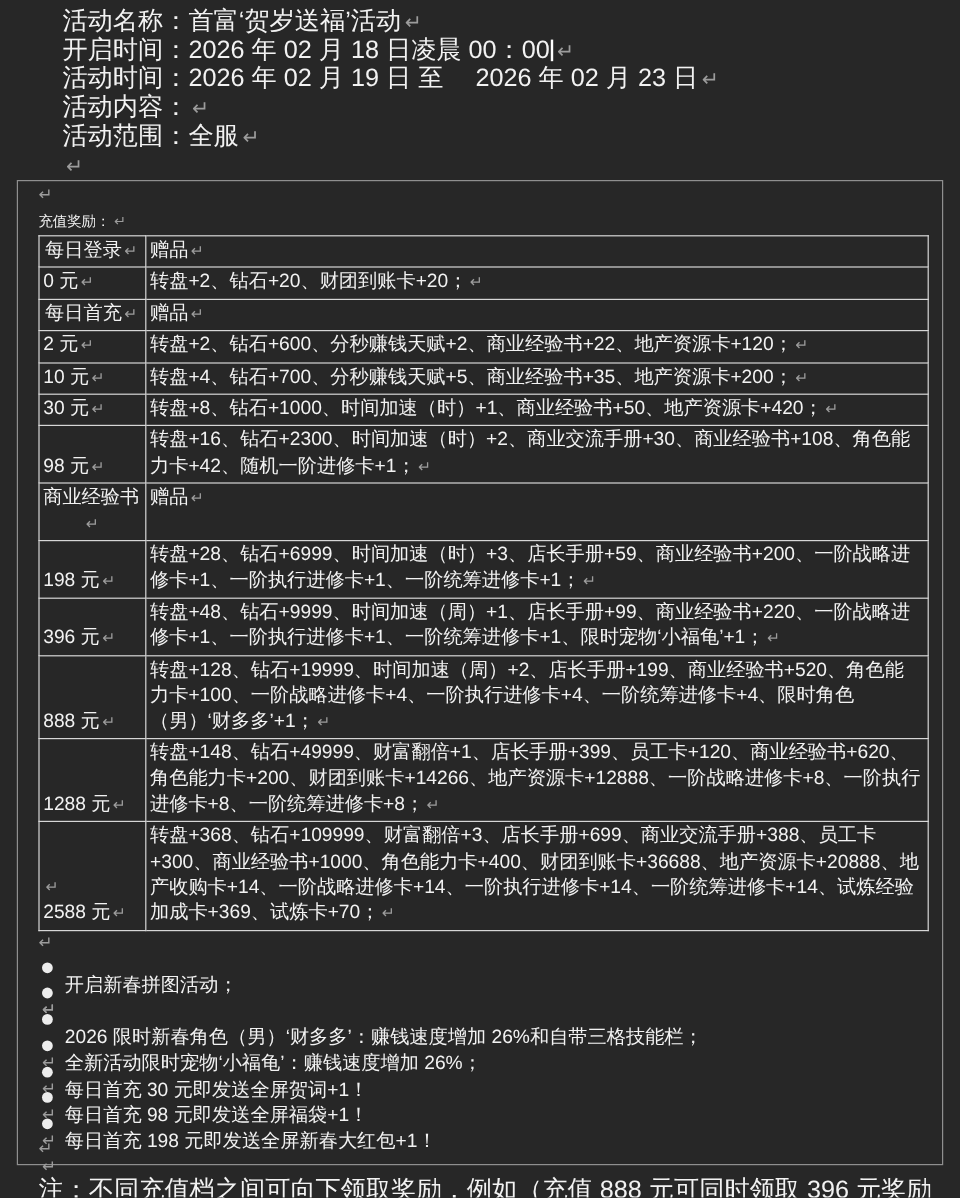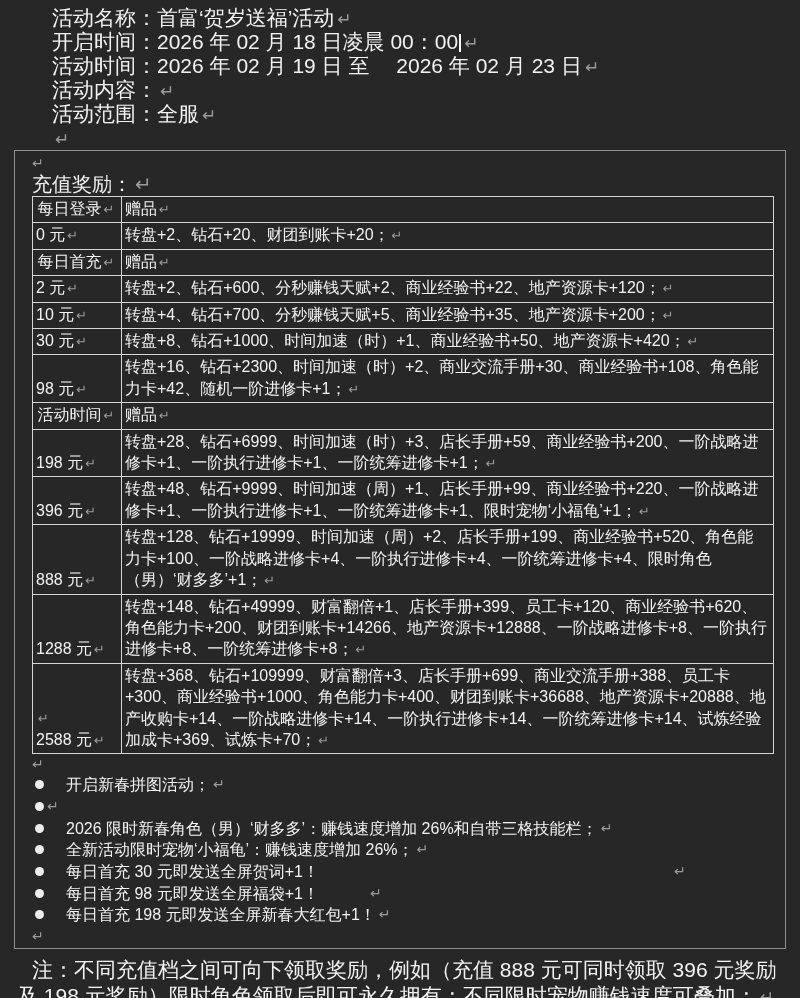--- a/index.html
+++ b/index.html
@@ -13,30 +13,30 @@
   .info{padding:6px 0 0 52px;font-size:21px;line-height:24px;}
   .info-line{height:24px;white-space:pre;}
   
   .mark{color:#9c9c9c;margin-left:3px;font-family:"DejaVu Sans",sans-serif;}
   .info .mark,.note .mark{font-size:17px;}
   .caret{display:inline-block;width:2px;height:18px;background:#ffffff;vertical-align:-3px;margin-left:1px;}
   
   .box{margin:0 14px 0 14px;border:1px solid #8f8f8f;padding:2px 12px 2px 17px;font-size:16px;}
   .mark-line{line-height:19px;font-size:16px;}
   .mark-line .mark{font-size:14px;margin-left:0;}
-  .section-line{line-height:22px;font-size:20px;}
+  .section-line{line-height:22px;font-size:12px;}
   
   table.rewards{border-collapse:collapse;table-layout:fixed;width:742px;margin-top:1px;padding-left:44px;}
   table.rewards td{border:1px solid #d6d6d6;font-size:16px;line-height:21.4px;padding:1px 5px 2px 3px;}
   td.lab{width:80px;vertical-align:bottom;}
   td.lab.center{text-align:center;}
   td.desc{vertical-align:top;padding-left:5px;}
   td .mark{font-size:13px;margin-left:2px;}
   
-  .bullet-row{display:flex;align-items:flex-start;line-height:21.7px;height:21.7px;}
+  .bullet-row{display:flex;align-items:flex-start;line-height:21.7px;height:21.7px;flex-direction:column;}
   .dot{width:9px;height:9px;border-radius:50%;background:#ededed;margin:6px 0 0 3px;flex:none;}
   .bullet-text{margin-left:22px;white-space:pre;}
   .bullet-row .mark{font-size:14px;}
   
   .note{margin:8px 0 0 17px;width:762px;font-size:21px;line-height:26px;text-indent:15px;}
 </style>
 </head>
 <body>
 
 <div class="page">
@@ -92,21 +92,21 @@
             <td class="desc"><span>转盘+8、钻石+1000、时间加速（时）+1、商业经验书+50、地产资源卡+420；</span><span class="mark">↵</span></td>
           </tr>
           <tr>
             <td class="lab">
               <div><span>98 元</span><span class="mark">↵</span></div>
             </td>
             <td class="desc"><span>转盘+16、钻石+2300、时间加速（时）+2、商业交流手册+30、商业经验书+108、角色能力卡+42、随机一阶进修卡+1；</span><span class="mark">↵</span></td>
           </tr>
           <tr>
             <td class="lab center">
-              <div><span>活动时间</span><span class="mark">↵</span></div>
+              <div><span>商业经验书</span><span class="mark">↵</span></div>
             </td>
             <td class="desc"><span>赠品</span><span class="mark">↵</span></td>
           </tr>
           <tr>
             <td class="lab">
               <div><span>198 元</span><span class="mark">↵</span></div>
             </td>
             <td class="desc"><span>转盘+28、钻石+6999、时间加速（时）+3、店长手册+59、商业经验书+200、一阶战略进修卡+1、一阶执行进修卡+1、一阶统筹进修卡+1；</span><span class="mark">↵</span></td>
           </tr>
           <tr>

